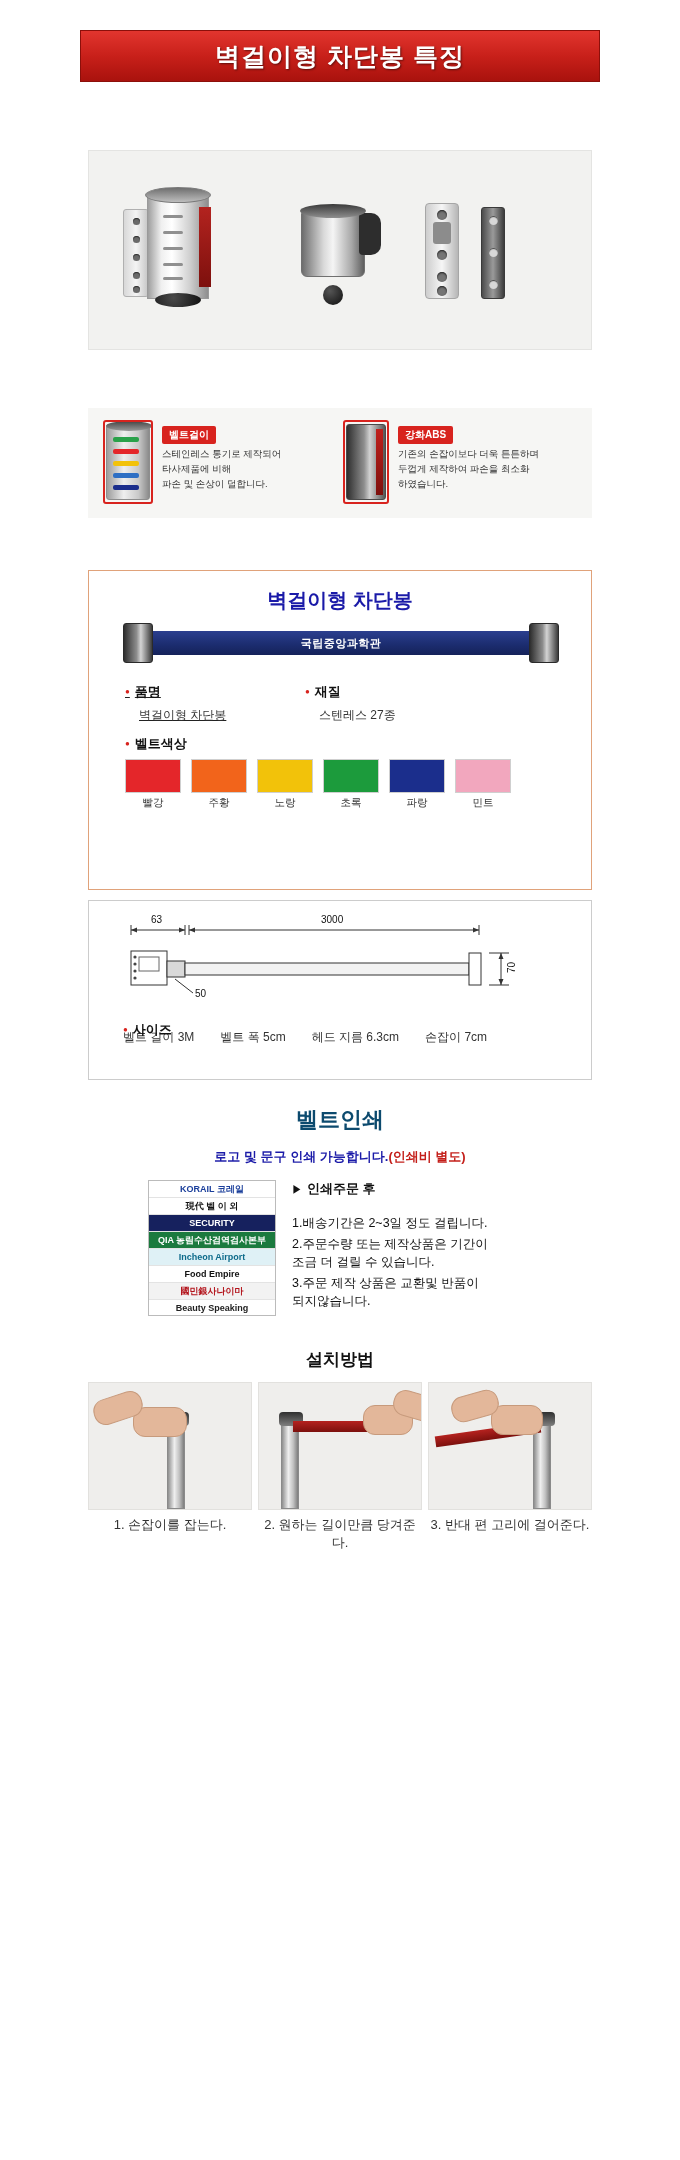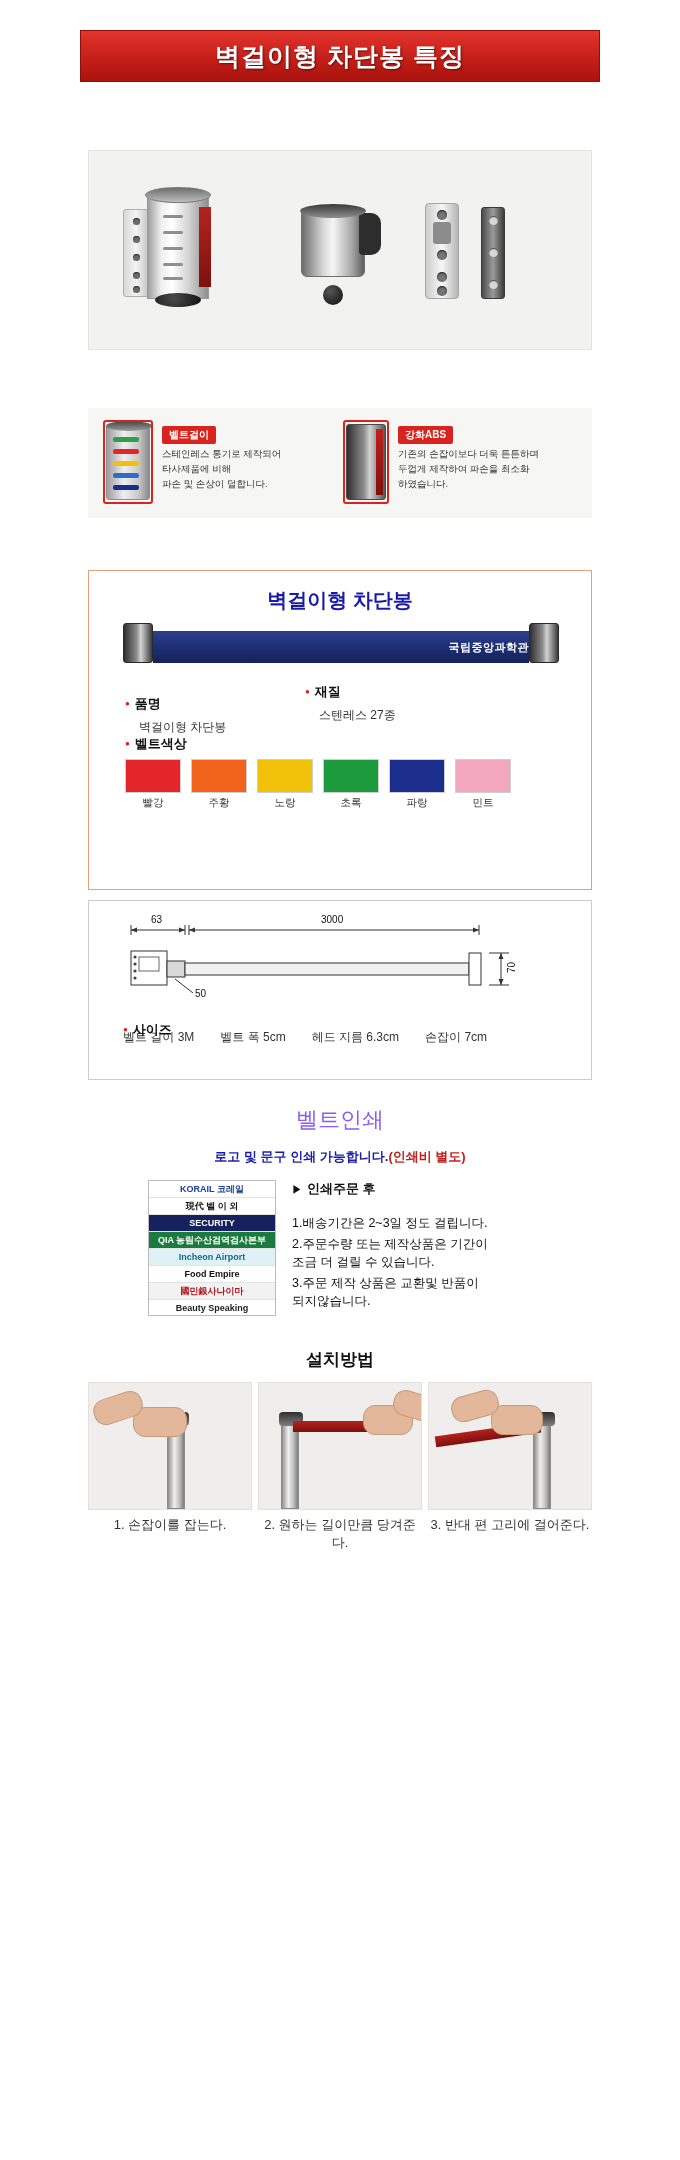--- a/index.html
+++ b/index.html
@@ -163,23 +163,23 @@
     position:absolute; left:34px; top:52px; width:436px; height:40px;
   }
   .belt-photo .endcap {
     position:absolute; top:0; width:30px; height:40px; border-radius:3px;
     background: linear-gradient(to right,#2e2e2e,#8d8d8d 45%,#d4d4d4 60%,#3a3a3a);
     border:1px solid #2a2a2a;
   }
   .belt-photo .endcap.l { left:0; }
   .belt-photo .endcap.r { right:0; }
   .belt-photo .strap {
-    position:absolute; left:30px; right:30px; top:8px; height:32px;
+    position:absolute; left:30px; right:30px; top:8px; height:24px;
     background: linear-gradient(to bottom,#2b3f8f,#1b2c6e 60%,#15225a);
-    display:flex; align-items:center; justify-content:flex-end;
+    display:flex; align-items:center; justify-content:center;
   }
   .belt-photo .strap span { color:#fff; font-size:11px; font-weight:bold; letter-spacing:.5px; }
 
   .kv { position:absolute; font-size:13px; }
   .kv .k { font-weight:bold; color:#111; }
   .kv .v { color:#333; font-size:12px; }
   .bullet::before {
     content:"●"; color:#d8231e; font-size:8px; margin-right:5px; vertical-align:2px;
   }
 
@@ -196,21 +196,21 @@
     position:absolute; left:88px; top:900px; width:504px; height:180px;
     background:#fff; border:1px solid #cccccc;
   }
   .dim-draw { position:absolute; left:0; top:0; width:504px; height:120px; }
   .dim-specs { position:absolute; left:34px; top:120px; }
   .dim-specs .row { display:flex; gap:26px; margin-top:8px; font-size:12px; color:#333; }
 
   
   .print-title {
     position:absolute; left:0; right:0; top:1105px; text-align:center;
-    font-size:22px; font-weight:normal; color:#8b5cf6;
+    font-size:22px; font-weight:bold; color:#0c4a6e;
   }
   .print-sub {
     position:absolute; left:0; right:0; top:1148px; text-align:center;
     font-size:13px; font-weight:bold; color:#1a1aa8;
   }
   .print-sub .paren { color:#c41f1a; }
 
   .logo-stack {
     position:absolute; left:148px; top:1180px; width:128px; height:136px;
     border:1px solid #bbb; background:#fff; overflow:hidden;
@@ -349,21 +349,21 @@
   <div class="spec-title">벽걸이형 차단봉</div>
 
   <div class="belt-photo">
     <div class="endcap l"></div>
     <div class="strap">
       <span>국립중앙과학관</span>
     </div>
     <div class="endcap r"></div>
   </div>
 
-  <div class="kv" style="left:36px; top:124px;">
+  <div class="kv" style="left:36px; top:112px;text-decoration:underline;">
     <div class="k bullet">품명</div>
     <div class="v" style="margin-left:14px;margin-top:6px;">벽걸이형 차단봉</div>
   </div>
 
   <div class="kv" style="left:216px; top:112px;">
     <div class="k bullet">재질</div>
     <div class="v" style="margin-left:14px;margin-top:6px;">스텐레스 27종</div>
   </div>
 
   <div class="kv" style="left:36px; top:164px;">

